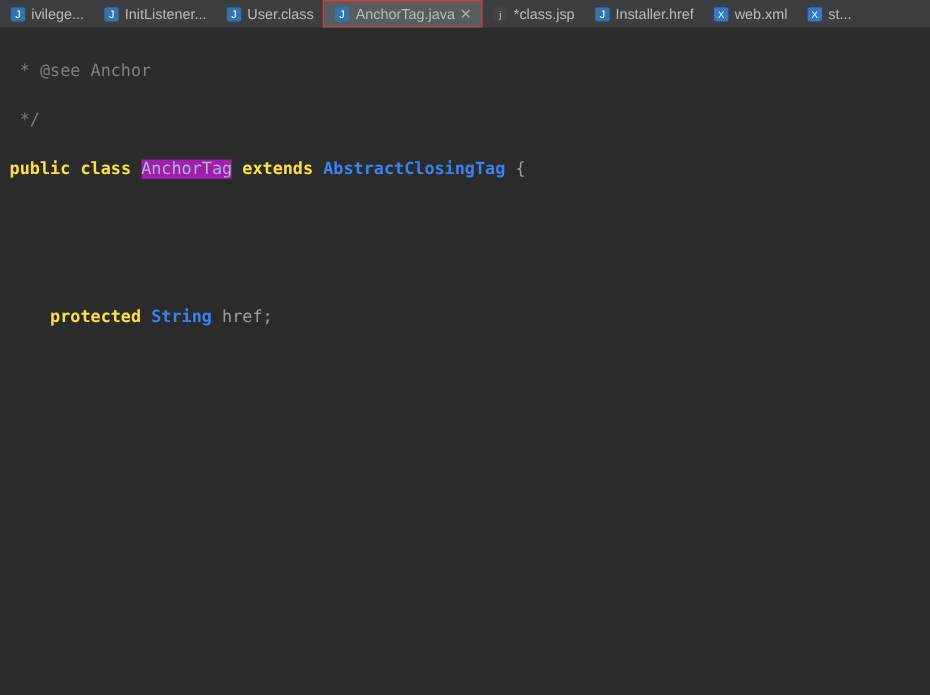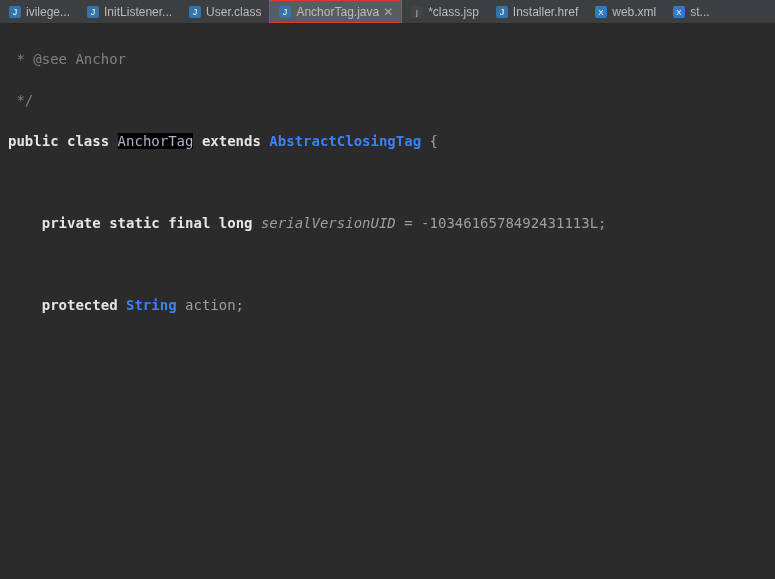--- a/index.html
+++ b/index.html
@@ -51,27 +51,27 @@
     justify-content: center;
     color: #aaa;
   }
   .editor {
     padding: 4px 0 0 8px;
     line-height: 20.5px;
     white-space: pre;
   }
   .line { height: 20.5px; }
   .c-gray { color: #808080; }
-  .c-kw { color: #e5e5e5; font-weight: bold; }
+  .c-kw { color: #fde047; font-weight: bold; }
   .c-type { color: #3b82f6; font-weight: bold; }
   .c-field { color: #9d9f9d; }
   .c-id { color: #9d9f9d; }
   .c-num { color: #9d9f9d; }
   .c-italic { font-style: italic; color: #9d9f9d; }
-  .sel { background: #000000; }
+  .sel { background: #a21caf; }
 </style>
 </head>
 <body>
 
 <div class="tabs">
   <div class="tab">
     <span class="tab-icon">
         <svg viewBox="0 0 14 14">
           <rect x="1" y="1" width="12" height="12" rx="2" fill="#3474a8"></rect>
           <text x="7" y="10" font-size="9" text-anchor="middle" fill="#fff">J</text>
@@ -143,23 +143,22 @@
       </span>
     <span>st...</span>
   </div>
 </div>
 
 <div class="editor">
 <div class="line"><span class="c-gray"> * @see Anchor</span></div>
 <div class="line"><span class="c-gray"> */</span></div>
 <div class="line"><span class="c-kw">public</span> <span class="c-kw">class</span> <span class="sel"><span>AnchorTag</span></span> <span class="c-kw">extends</span> <span class="c-type">AbstractClosingTag</span> <span class="c-id">{</span></div>
 <div class="line"></div>
-<div class="line">    <span class="c-kw">private</span> <span class="c-kw">static</span> <span class="c-kw">final</span> <span class="c-kw">long</span> <span class="c-italic">serialVersionUID</span> <span class="c-id">= </span><span class="c-num">-1034616578492431113L</span><span class="c-id">;</span></div>
 <div class="line"></div>
-<div class="line">    <span class="c-kw">protected</span> <span class="c-type">String</span> <span class="c-field">action</span><span class="c-id">;</span></div>
+<div class="line">    <span class="c-kw">protected</span> <span class="c-type">String</span> <span class="c-field">href</span><span class="c-id">;</span></div>
 
 
 
 
 
 
 
 
 
 

